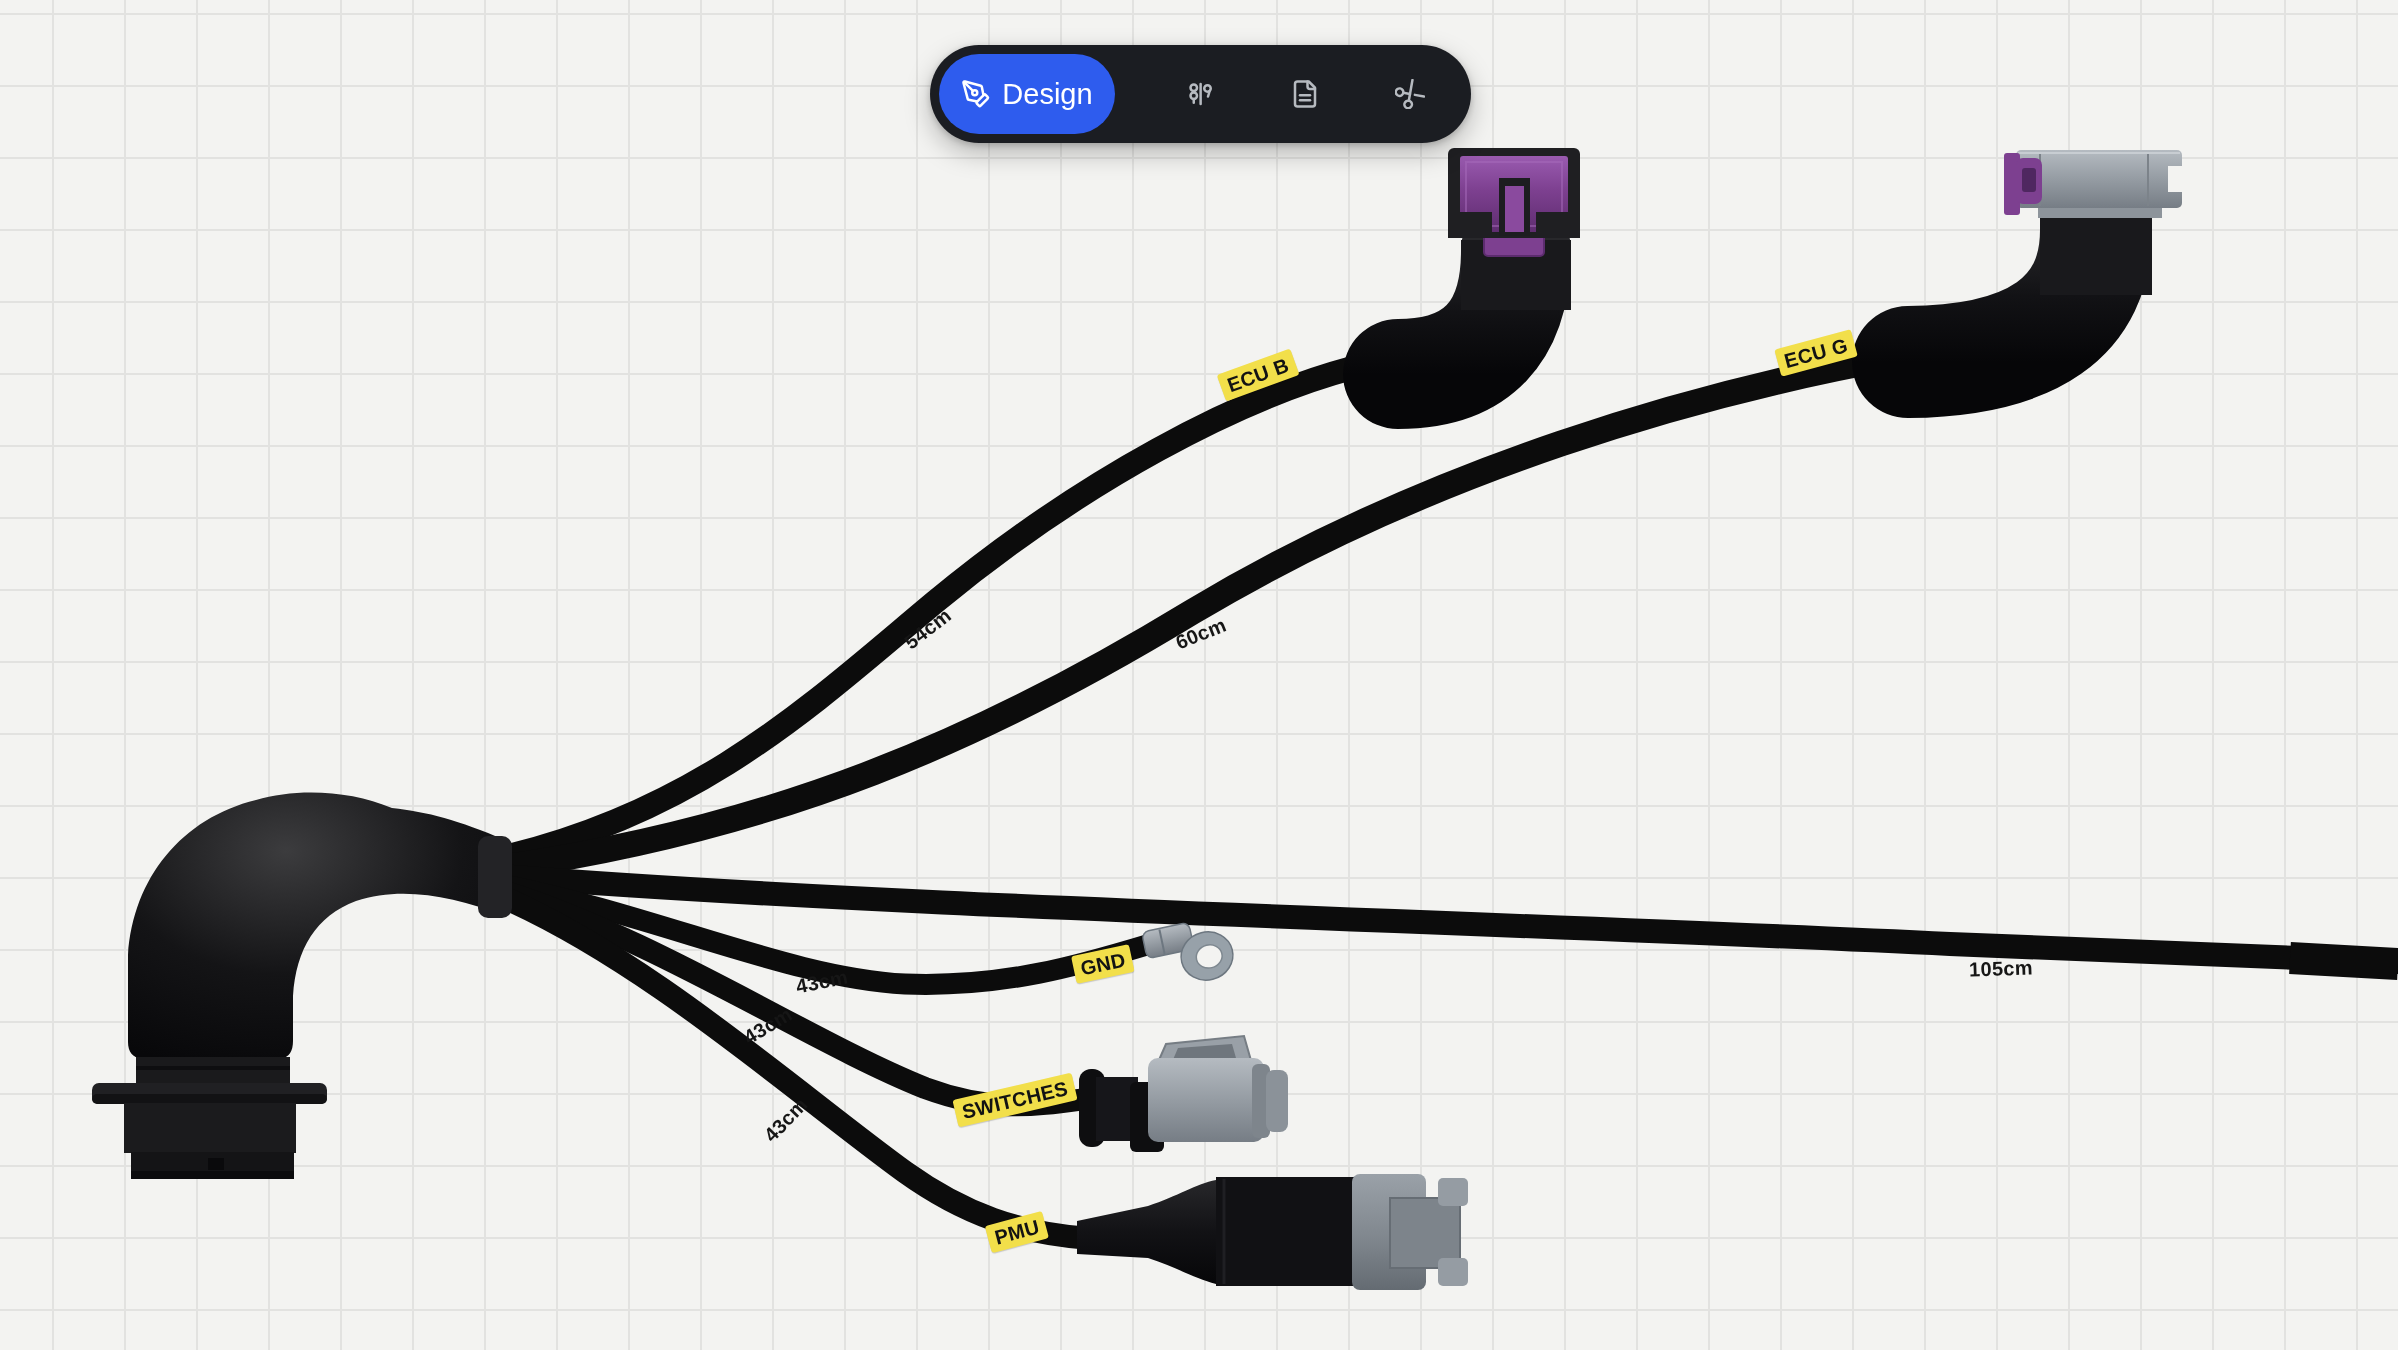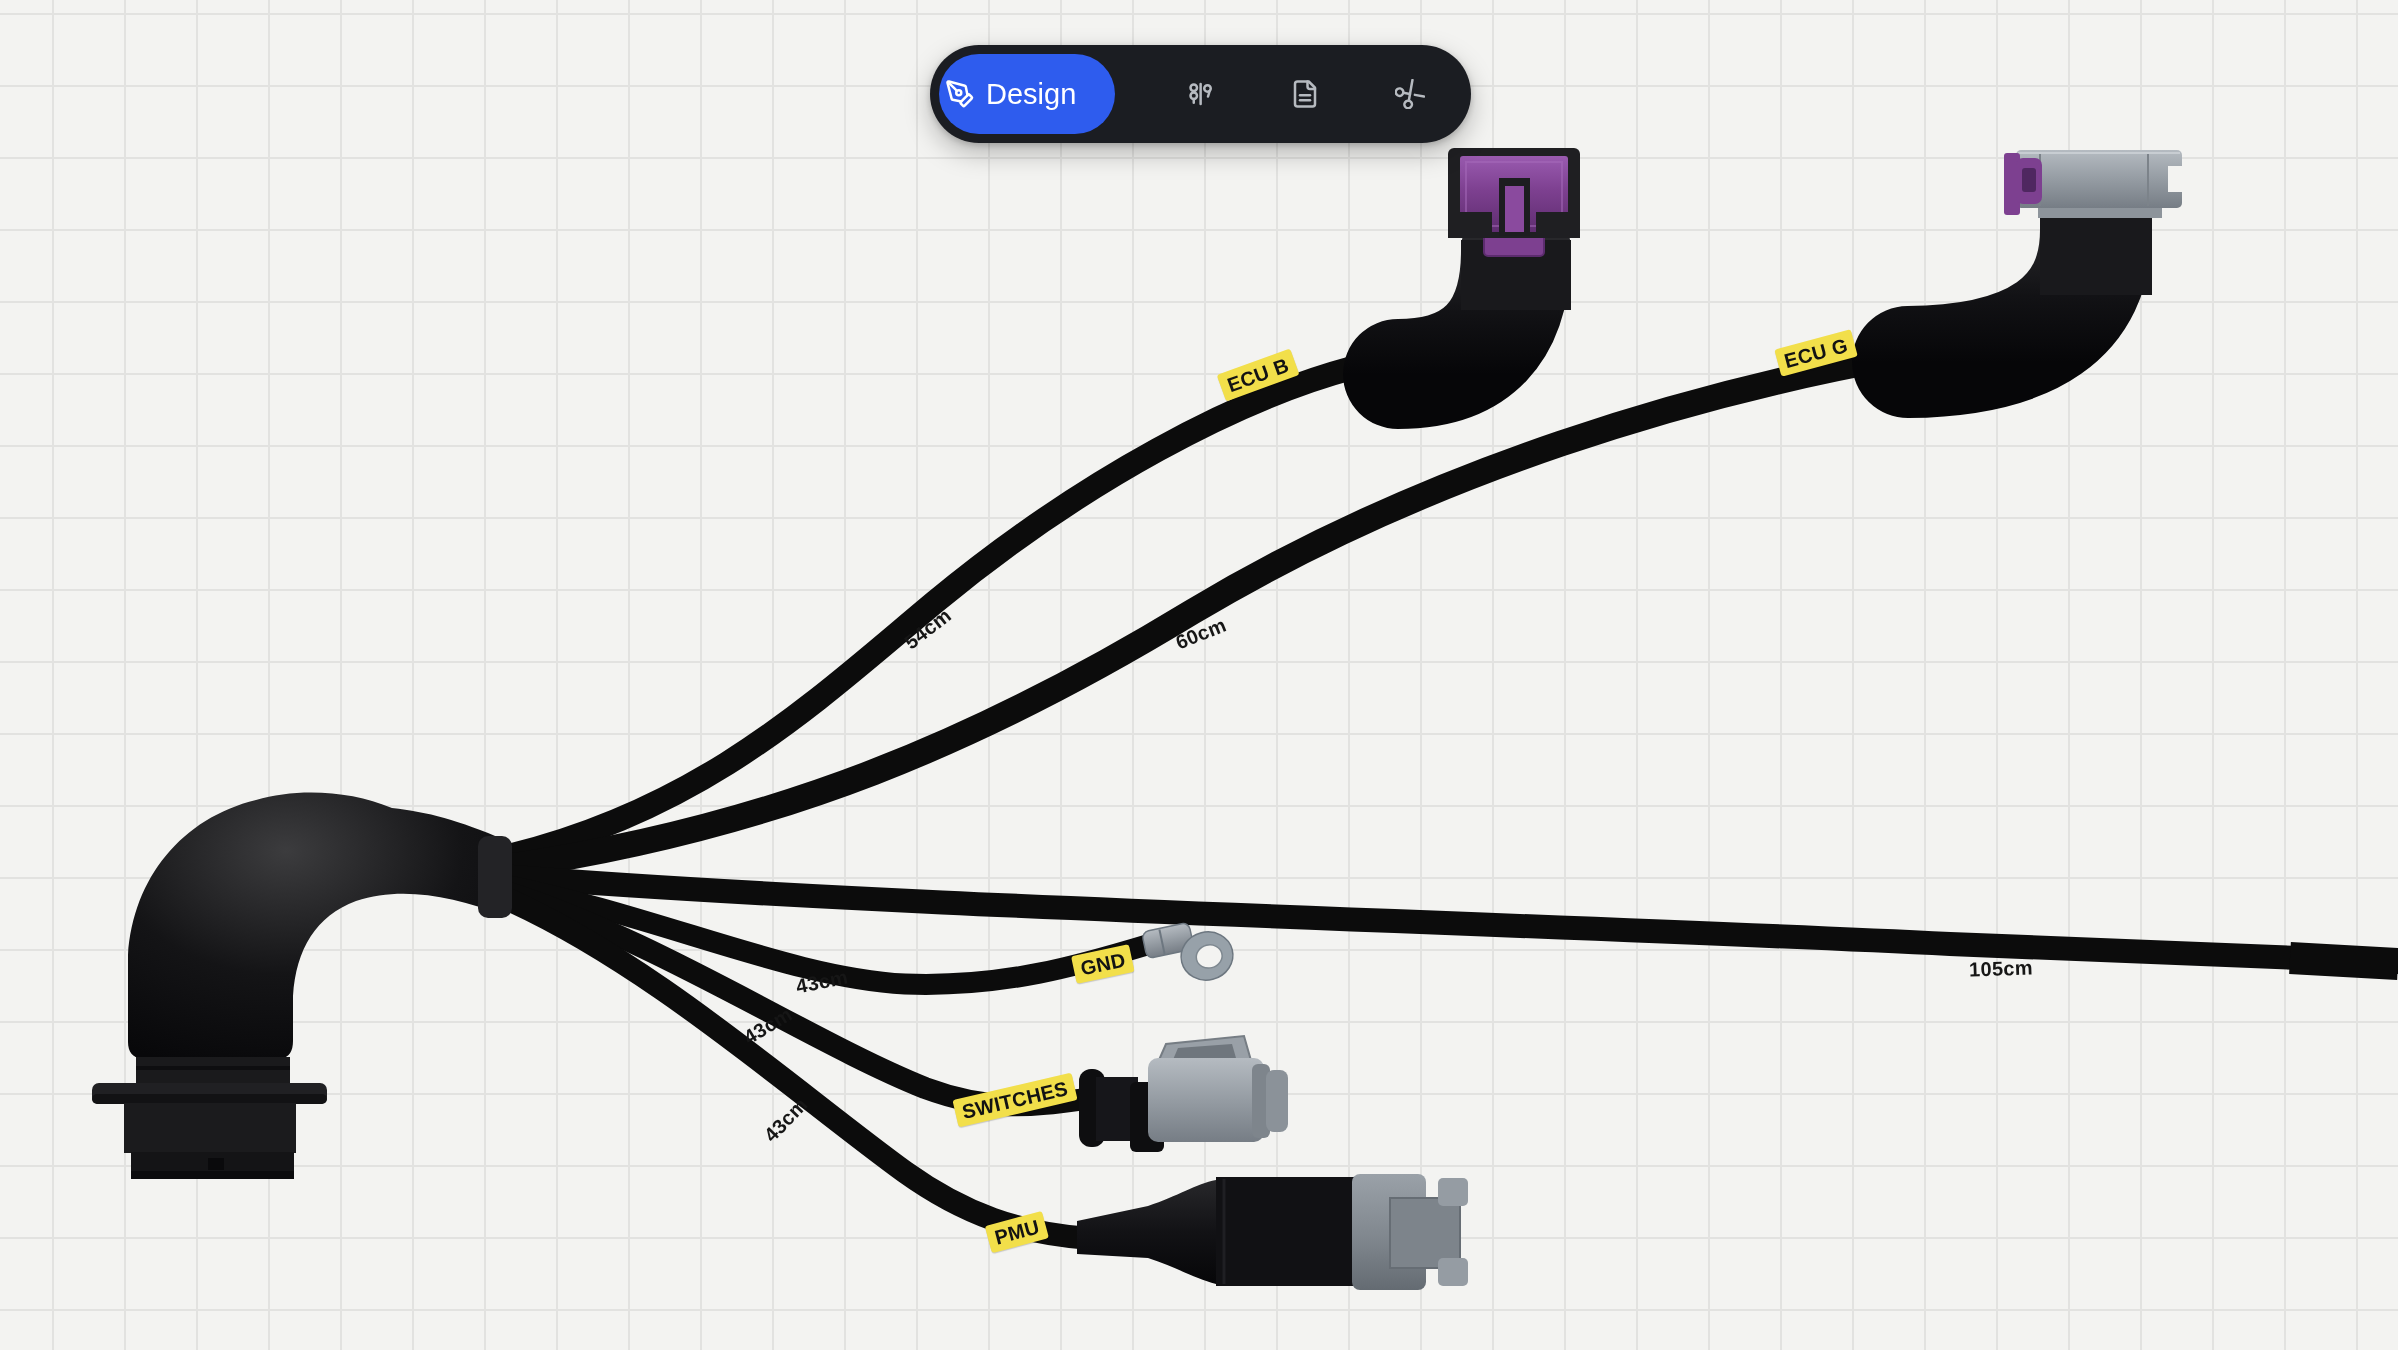--- a/index.html
+++ b/index.html
@@ -21,21 +21,21 @@
   .toolbar{
     position:absolute;left:930px;top:45px;width:541px;height:98px;
     background:#1b1d22;border-radius:49px;
     display:flex;align-items:center;padding:9px;
     box-shadow:0 10px 26px rgba(0,0,0,.25), 0 2px 6px rgba(0,0,0,.18);
     z-index:30;
   }
   .design-btn{
     width:176px;height:80px;border:none;border-radius:40px;
     background:#2e5cee;color:#fff;
-    display:flex;align-items:center;gap:11px;
+    display:flex;align-items:center;justify-content:center;gap:11px;
     font-family:"Liberation Sans","DejaVu Sans",sans-serif;
     font-size:29px;font-weight:500;cursor:pointer;
   }
   .icon-btn{
     width:105px;height:80px;border:none;background:transparent;
     display:flex;align-items:center;justify-content:center;cursor:pointer;
     color:#b6bac0;
   }
   .icon-btn svg,.design-btn svg{display:block;}
   

